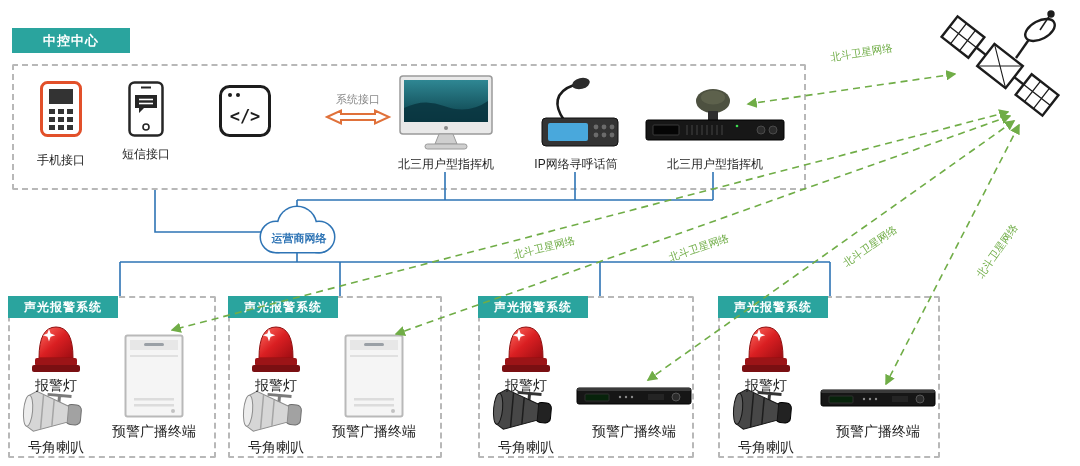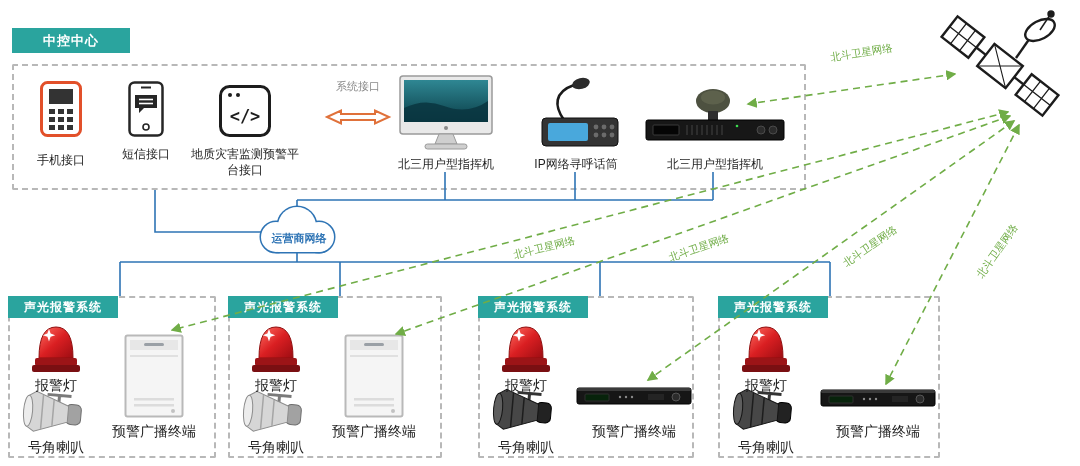--- a/index.html
+++ b/index.html
@@ -106,23 +106,22 @@
     <circle cx="20" cy="47" r="3" fill="none" stroke="#262626" stroke-width="1.6"></circle>
   </svg>
   <div class="lbl" style="left:101px;top:146px;width:90px">短信接口</div>
 
   <svg class="icon" style="left:218px;top:84px" width="54" height="54" viewBox="0 0 54 54">
     <rect x="2.5" y="2.5" width="49" height="49" rx="9" fill="#fff" stroke="#1d1d1d" stroke-width="3"></rect>
     <circle cx="12" cy="11" r="2" fill="#1d1d1d"></circle>
       <circle cx="20" cy="11" r="2" fill="#1d1d1d"></circle>
     <text x="27" y="38" text-anchor="middle" font-size="17" font-weight="bold" fill="#1d1d1d" font-family="'DejaVu Sans Mono',monospace">&lt;/&gt;</text>
   </svg>
-  <div class="lbl" style="left:186px;top:146px;width:118px">地质灾害监测预警平台接口</div>
-
-  <div class="lbl gray" style="left:326px;top:79px;width:64px">系统接口</div>
+
+  <div class="lbl gray" style="left:326px;top:92px;width:64px">系统接口</div>
   <svg class="icon" style="left:324px;top:108px" width="68" height="18" viewBox="0 0 68 18">
     <path d="M3 9 L17 2.5 V6 H51 V2.5 L65 9 L51 15.5 V12 H17 V15.5 Z" fill="#fff" stroke="#e0713a" stroke-width="2"></path>
   </svg>
 
   <svg class="icon" style="left:398px;top:74px" width="96" height="78" viewBox="0 0 96 78">
     <rect x="2" y="2" width="92" height="58" rx="3" fill="#e9e9e9" stroke="#9a9a9a" stroke-width="1.5"></rect>
     <rect x="6" y="6" width="84" height="42" fill="url(#grad-screen)"></rect>
     <path d="M6 34 q20 -10 40 -2 q24 9 44 -5 V48 H6 Z" fill="#093540" opacity="0.85"></path>
     <circle cx="48" cy="54" r="2" fill="#8a8a8a"></circle>
     <path d="M41 60 h14 l4 10 h-22 z" fill="#cfcfcf" stroke="#9a9a9a"></path>

